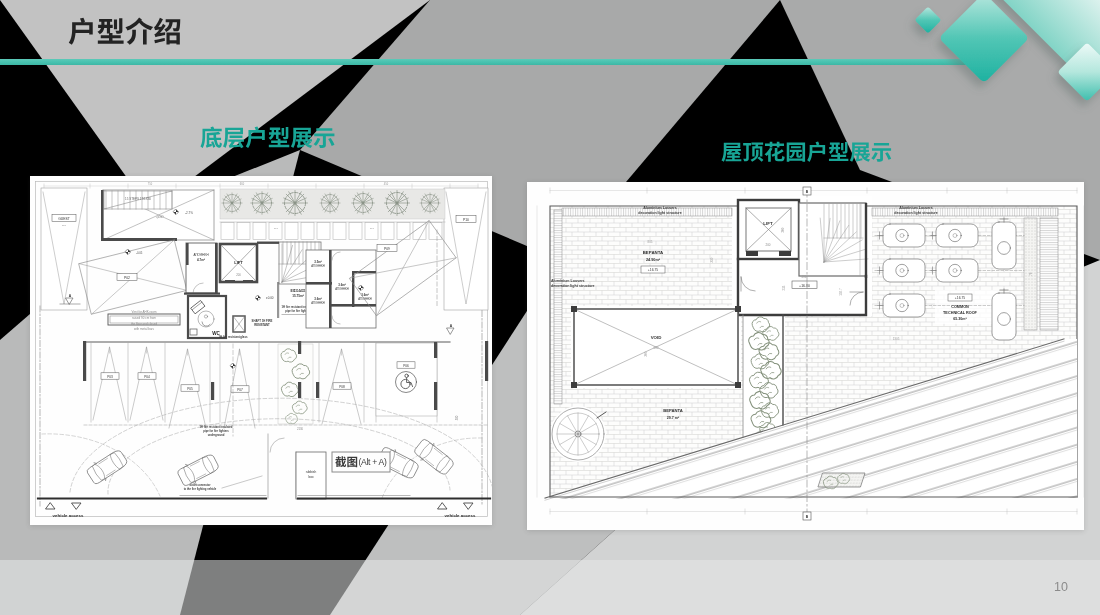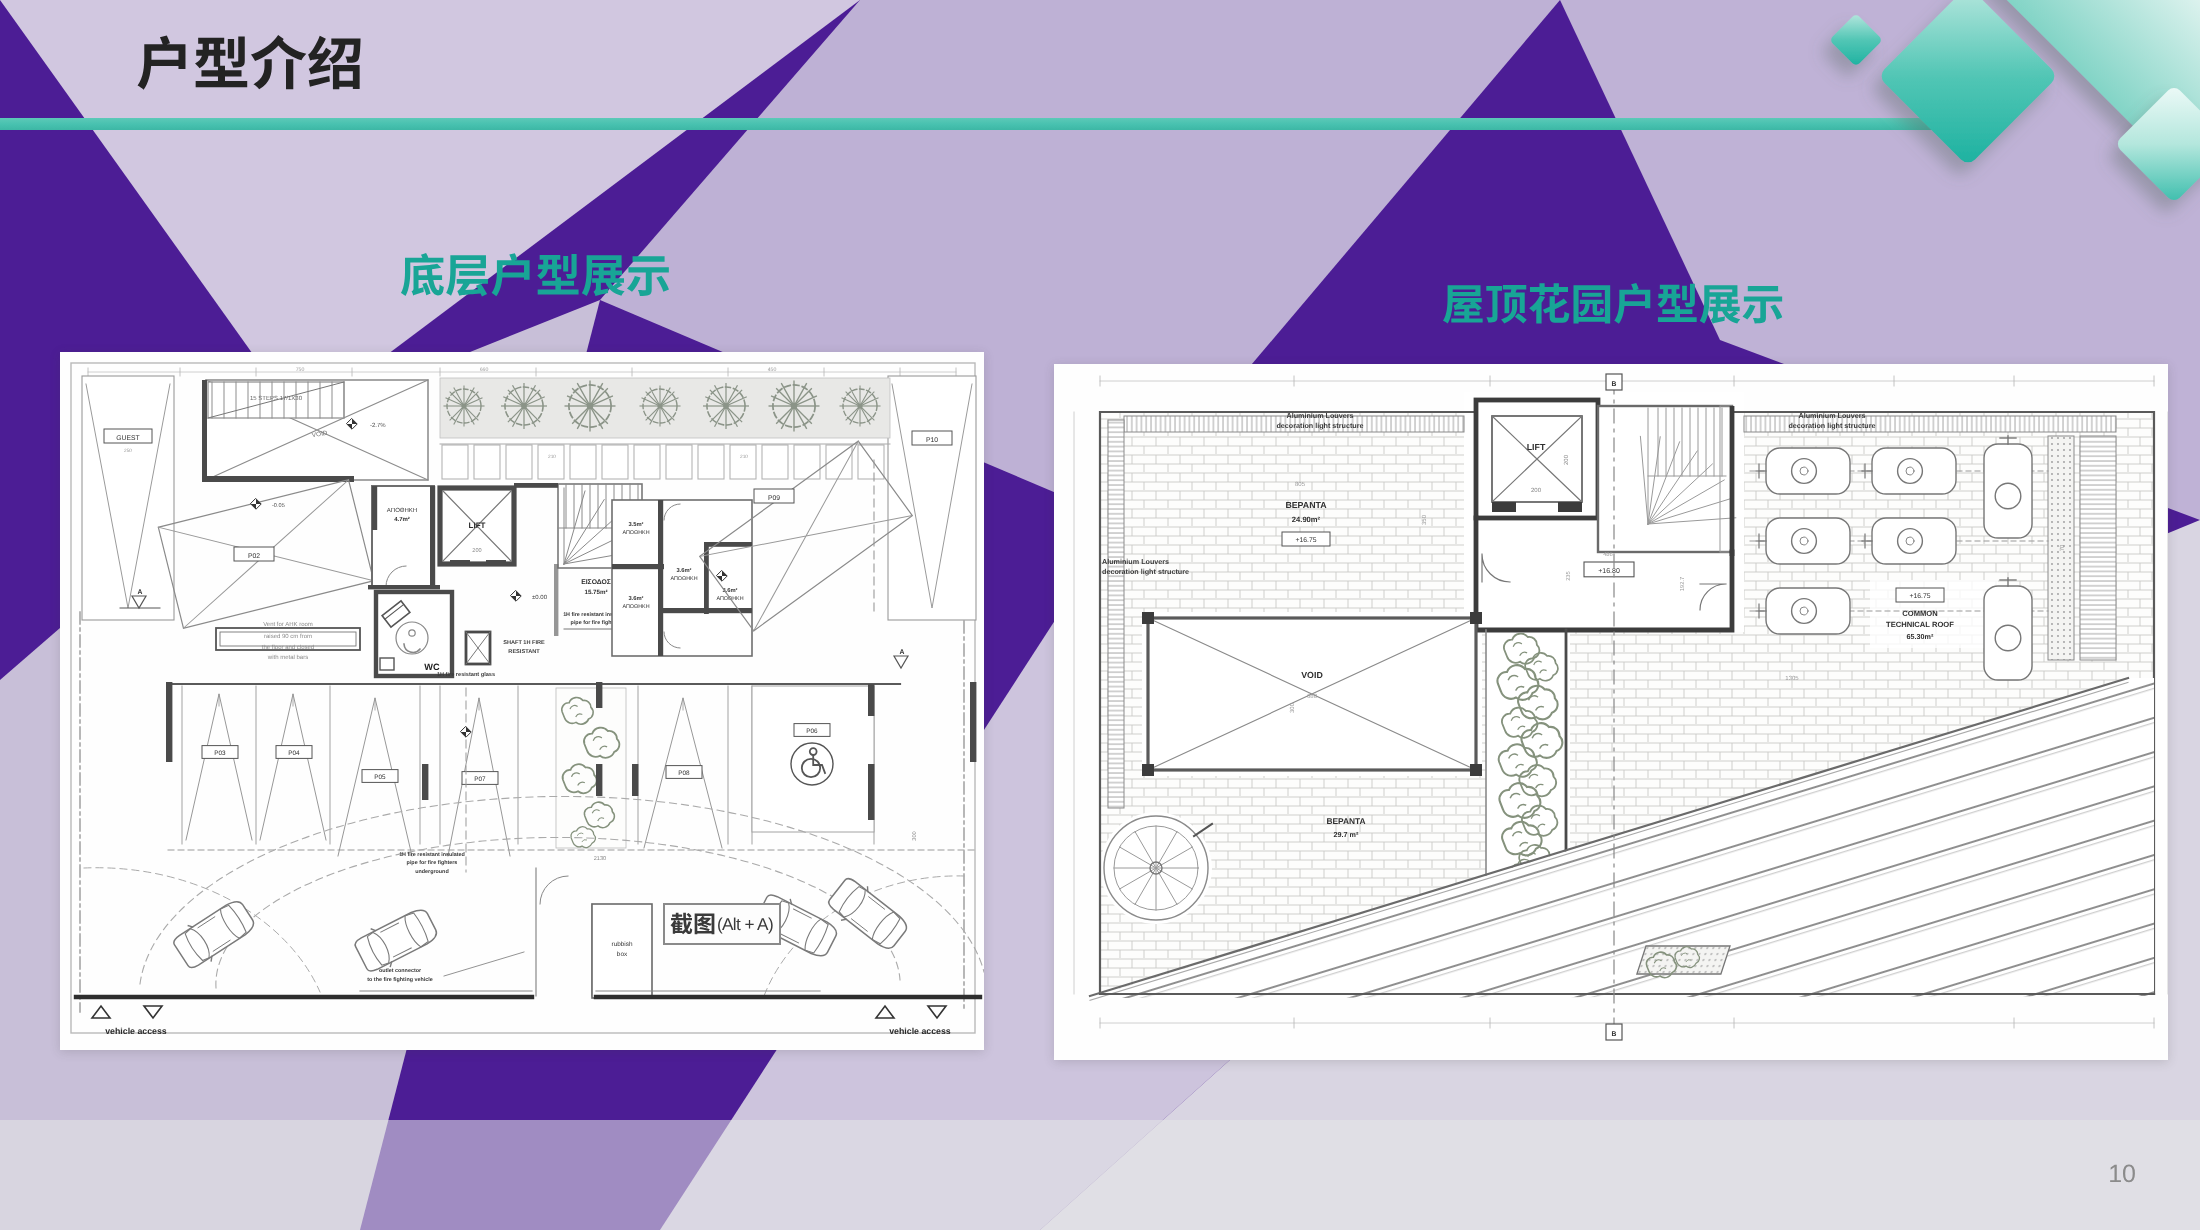--- a/index.html
+++ b/index.html
@@ -2,21 +2,21 @@
 <html><head>
 <meta charset="utf-8">
 <style>
   * { margin: 0; padding: 0; box-sizing: border-box; }
   html, body { width: 1100px; height: 615px; overflow: hidden; }
   body {
     font-family: "Liberation Sans", "DejaVu Sans", sans-serif;
     background: #ebecec;
     position: relative;
   }
-  .slide { position: absolute; inset: 0; width: 1100px; height: 615px; background: #4c1d95; overflow: hidden; }
+  .slide { position: absolute; inset: 0; width: 1100px; height: 615px; background: #000000; overflow: hidden; }
   .bg-facets { position: absolute; left: 0; top: 0; width: 1100px; height: 615px; }
   .sr { position: absolute; left: 0; top: 0; width: 1px; height: 1px; overflow: hidden; opacity: 0; pointer-events: none; white-space: nowrap; }
   .cjk { display: block; }
   .title-wrap { position: absolute; left: 68px; top: 17px; }
   .accent-line { position: absolute; left: 0; top: 59px; width: 968px; height: 6px;
     background: linear-gradient(180deg, #5cc9b8 0%, #47c1af 55%, #3db7a5 100%); }
   .diamonds { position: absolute; left: 840px; top: 0; }
   .section-label { position: absolute; }
   .section-label.left { left: 200px; top: 126px; }
   .section-label.right { left: 721px; top: 141px; }

